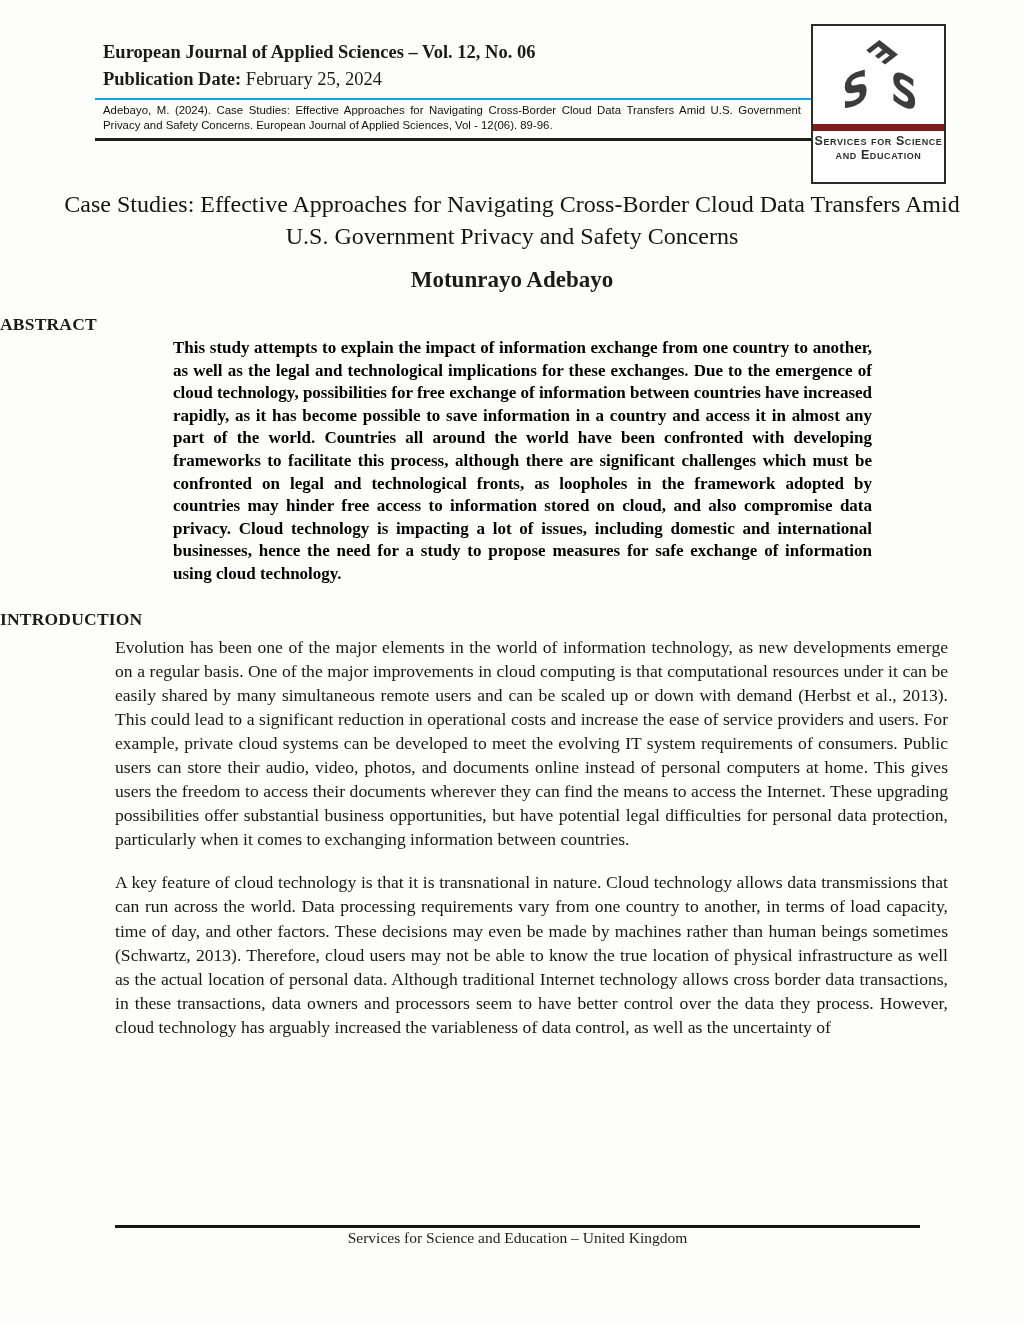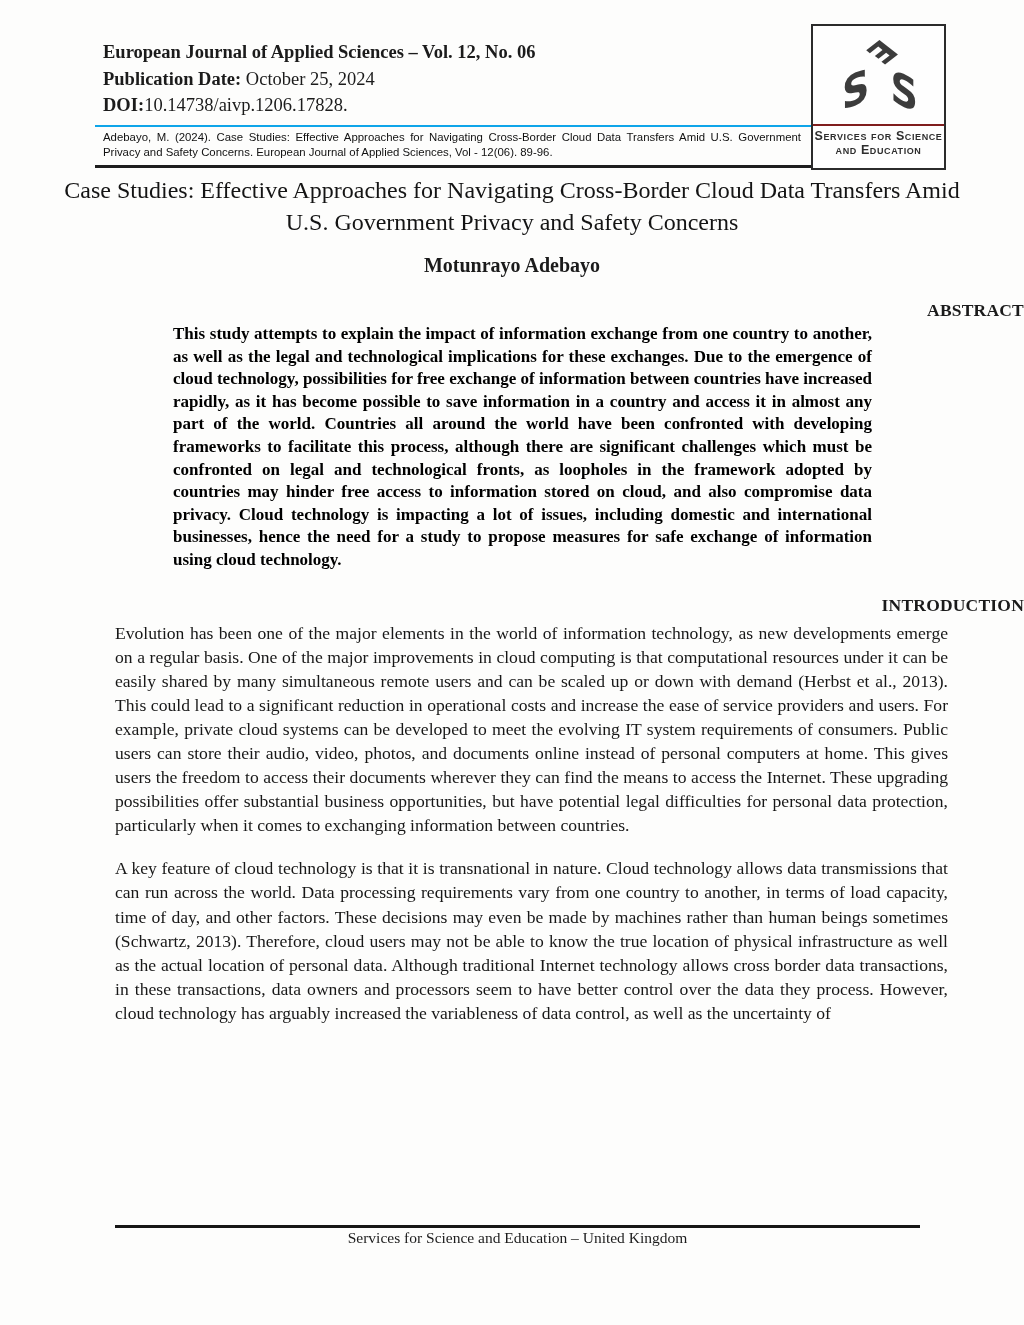--- a/index.html
+++ b/index.html
@@ -31,41 +31,41 @@
     color:#111;
   }
   .logo-box {
     width:135px;
     border:2px solid #2b2b2b;
     background:#fefefe;
     display:flex; flex-direction:column;
   }
   .logo-art { flex:1; display:flex; align-items:center; justify-content:center; padding-top:2px; }
   .logo-caption {
-    border-top:2px solid #7f1d1d;
+    border-top:7px solid #7f1d1d;
     text-align:center;
     font-family:"Liberation Sans","DejaVu Sans",sans-serif;
     font-variant:small-caps;
     font-weight:bold;
     font-size:12.5px; line-height:14px;
     letter-spacing:0.6px;
-    padding:3px 1px 11px;
+    padding:3px 1px 20px;
     color:#2e2e2e;
   }
 
   
   .title {
     margin:5px 58px 0;
     text-align:center;
     font-weight:normal;
     font-size:24px; line-height:31.5px;
     color:#141414;
   }
-  .author { margin-top:17px; text-align:center; font-weight:bold; font-size:20px; line-height:21px; }
-  .h2 { margin-top:24px; text-align:right; font-weight:bold; font-size:17.5px; line-height:21px; letter-spacing:0.2px;padding-left:28px; }
+  .author { margin-top:17px; text-align:center; font-weight:bold; font-size:23px; line-height:21px; }
+  .h2 { margin-top:24px; text-align:left; font-weight:bold; font-size:17.5px; line-height:21px; letter-spacing:0.2px; }
   .abstract {
     margin:2px 152px 0 173px;
     font-weight:bold;
     font-size:17px; line-height:22.6px;
     text-align:justify;
     color:#000000;
   }
   .h2.intro { margin-top:23px; }
   .body-p {
     margin:5px 76px 0 115px;
@@ -86,24 +86,21 @@
 </style>
 </head>
 <body>
 
 <div class="header">
   <div class="header-left">
     <div class="hl b journal">
       <span class="b">European Journal of Applied Sciences – Vol. 12, No. 06</span>
     </div>
     <div class="hl">
-      <span class="b">Publication Date:</span><span> October 25, 2024</span>
-    </div>
-    <div class="hl">
-      <span class="b">DOI:</span><span>10.14738/aivp.1206.17828.</span>
+      <span class="b">Publication Date:</span><span> February 25, 2024</span>
     </div>
     <div class="citation">Adebayo, M. (2024). Case Studies: Effective Approaches for Navigating Cross-Border Cloud Data Transfers Amid U.S. Government Privacy and Safety Concerns. European Journal of Applied Sciences, Vol - 12(06). 89-96.</div>
   </div>
 
   <div class="logo-box">
     <div class="logo-art">
       <svg width="108" height="96" viewBox="0 0 120 106" aria-hidden="true">
         <g fill="#3c3c3c" font-family="'DejaVu Sans','Liberation Sans',sans-serif" font-weight="bold">
           <text x="0" y="0" font-size="40" text-anchor="middle" dominant-baseline="central" transform="translate(63,26) scale(1,0.78) rotate(135)">E</text>
           <text x="0" y="0" font-size="46" text-anchor="middle" dominant-baseline="central" transform="translate(34,68) skewY(-24) scale(0.92,1.06)">S</text>

